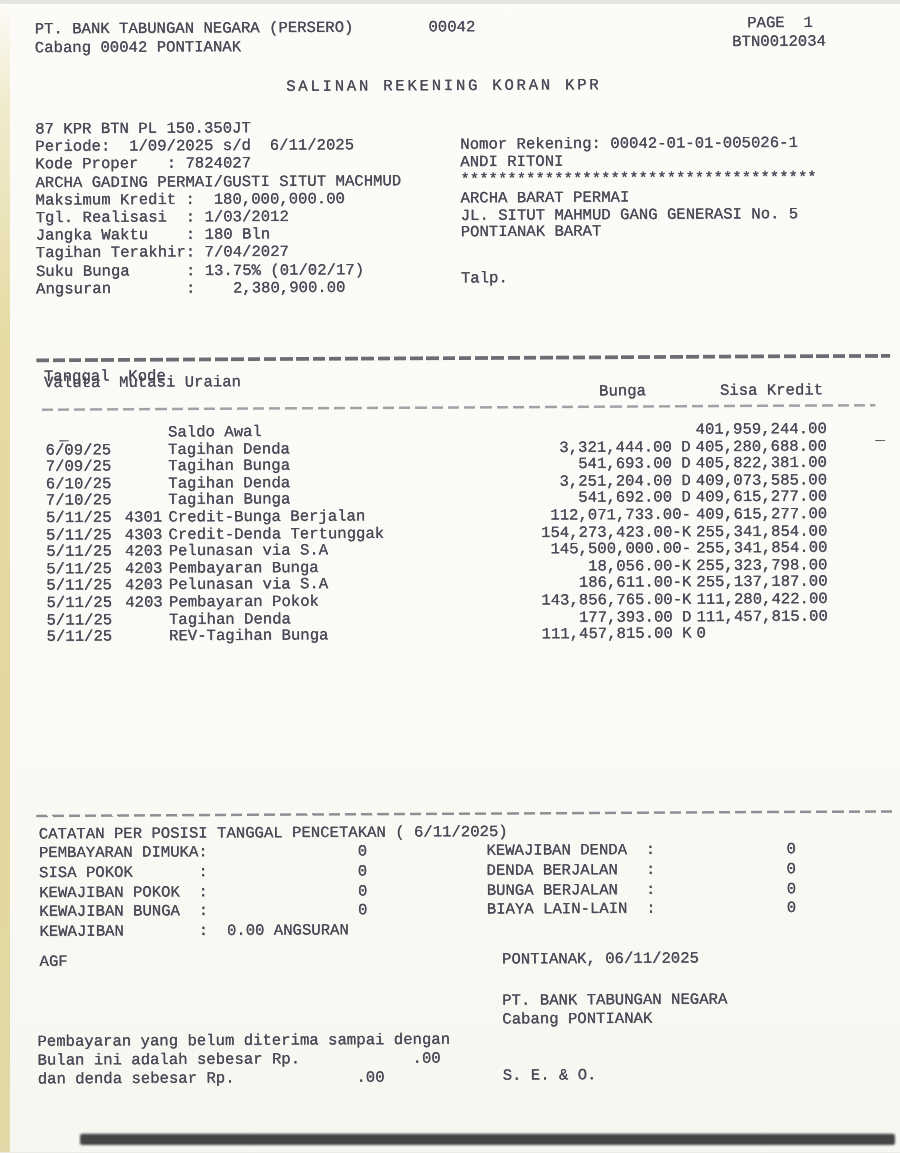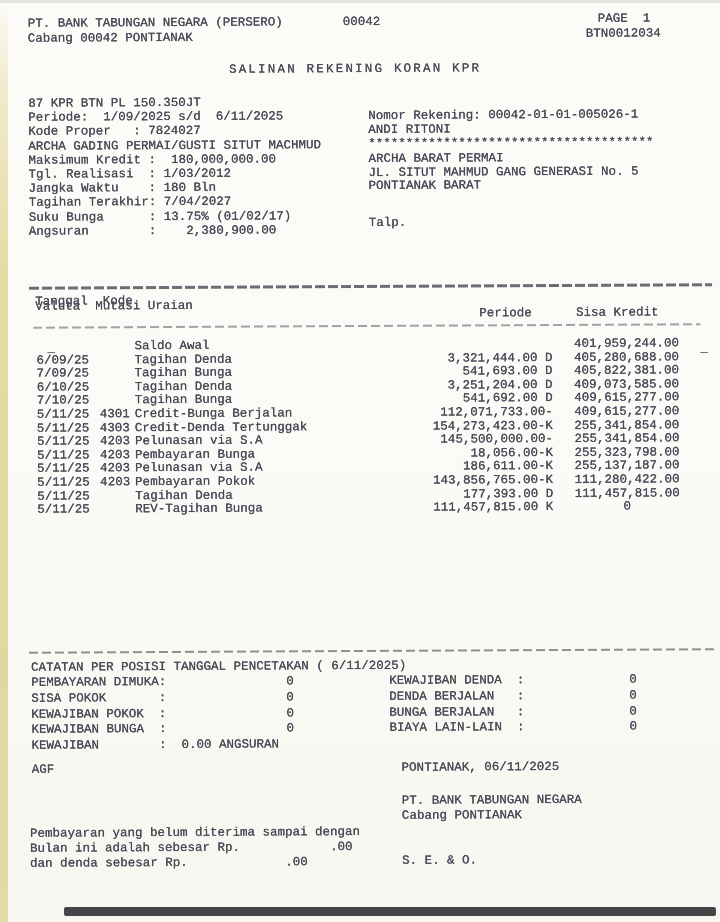--- a/index.html
+++ b/index.html
@@ -9,21 +9,21 @@
     font-family:"Liberation Mono","DejaVu Sans Mono",monospace;
     font-size:12.5px;line-height:13px;color:#484a57;
   }
   .tilt{position:absolute;left:0;top:0;width:720px;height:922px;transform:rotate(-0.3deg);transform-origin:50% 50%;}
   .ln{position:absolute;white-space:pre;text-shadow:0 0 0.5px rgba(72,74,87,.85),0.3px 0.3px 0.4px rgba(72,74,87,.35);}
   .title{letter-spacing:2.2px;}
   .trow{position:absolute;left:0;width:720px;height:14px;}
   .c{position:absolute;top:0;white-space:pre;text-shadow:0 0 0.5px rgba(72,74,87,.85),0.3px 0.3px 0.4px rgba(72,74,87,.35);}
   .cd{left:37px;} .ck{left:100px;} .cu{left:135px;}
   .cm{left:330px;width:223px;text-align:right;}
-  .cs{left:557px;width:140px;text-align:center;}
+  .cs{left:557px;width:140px;text-align:left;}
   .rule{position:absolute;}
   .rule1{left:30px;top:285px;width:683px;height:2.6px;background:repeating-linear-gradient(90deg,#53535d 0 10px,rgba(0,0,0,0) 10px 13px);opacity:.85;}
   .rule2{left:34px;top:325px;width:667px;height:2px;background:repeating-linear-gradient(90deg,#8b8b93 0 9px,rgba(0,0,0,0) 9px 13px);opacity:.8;}
   .rule3{left:28px;top:650px;width:687px;height:2px;background:repeating-linear-gradient(90deg,#7c7c85 0 9px,rgba(0,0,0,0) 9px 13px);opacity:.85;}
   .edge-left{position:absolute;left:0;top:0;width:8px;height:922px;
     background:linear-gradient(180deg,rgba(229,219,163,0) 0%,rgba(229,219,163,.5) 9%,#e5dba3 30%,#e2d79e 72%,rgba(224,213,156,.85) 100%);}
   .edge-top{position:absolute;left:0;top:0;width:720px;height:3px;background:rgba(178,176,170,.3);}
   .edge-bottom{position:absolute;left:64px;top:907px;width:652px;height:9px;background:#323236;border-radius:2px;filter:blur(.7px);opacity:.9;}
 </style>
 </head>
@@ -57,21 +57,21 @@
       <div class="ln" style="left: 370px; top: 124.2px;">ANDI RITONI</div>
       <div class="ln" style="left: 370px; top: 138.4px;">**************************************</div>
       <div class="ln" style="left: 370px; top: 152.6px;">ARCHA BARAT PERMAI</div>
       <div class="ln" style="left: 370px; top: 166.8px;">JL. SITUT MAHMUD GANG GENERASI No. 5</div>
       <div class="ln" style="left: 370px; top: 180px;">PONTIANAK BARAT</div>
     <div class="ln" style="left:370px;top:217px">Talp.</div>
 
     <div class="rule rule1"></div>
     <div class="ln" style="left:36px;top:294px">Tanggal  Kode</div>
     <div class="ln" style="left:36px;top:299px">Valuta  Mutasi Uraian</div>
-    <div class="ln" style="left:480px;top:308px">Periode</div>
+    <div class="ln" style="left:480px;top:308px">Bunga</div>
     <div class="ln" style="left:548px;top:308px;width:140px;text-align:center">Sisa Kredit</div>
     <div class="rule rule2"></div>
 
     <div class="trow" style="top: 339px;">
         <span class="c cd"></span>
         <span class="c ck"></span>
         <span class="c cu">Saldo Awal</span>
         <span class="c cm"></span>
         <span class="c cs">401,959,244.00</span>
       </div>

